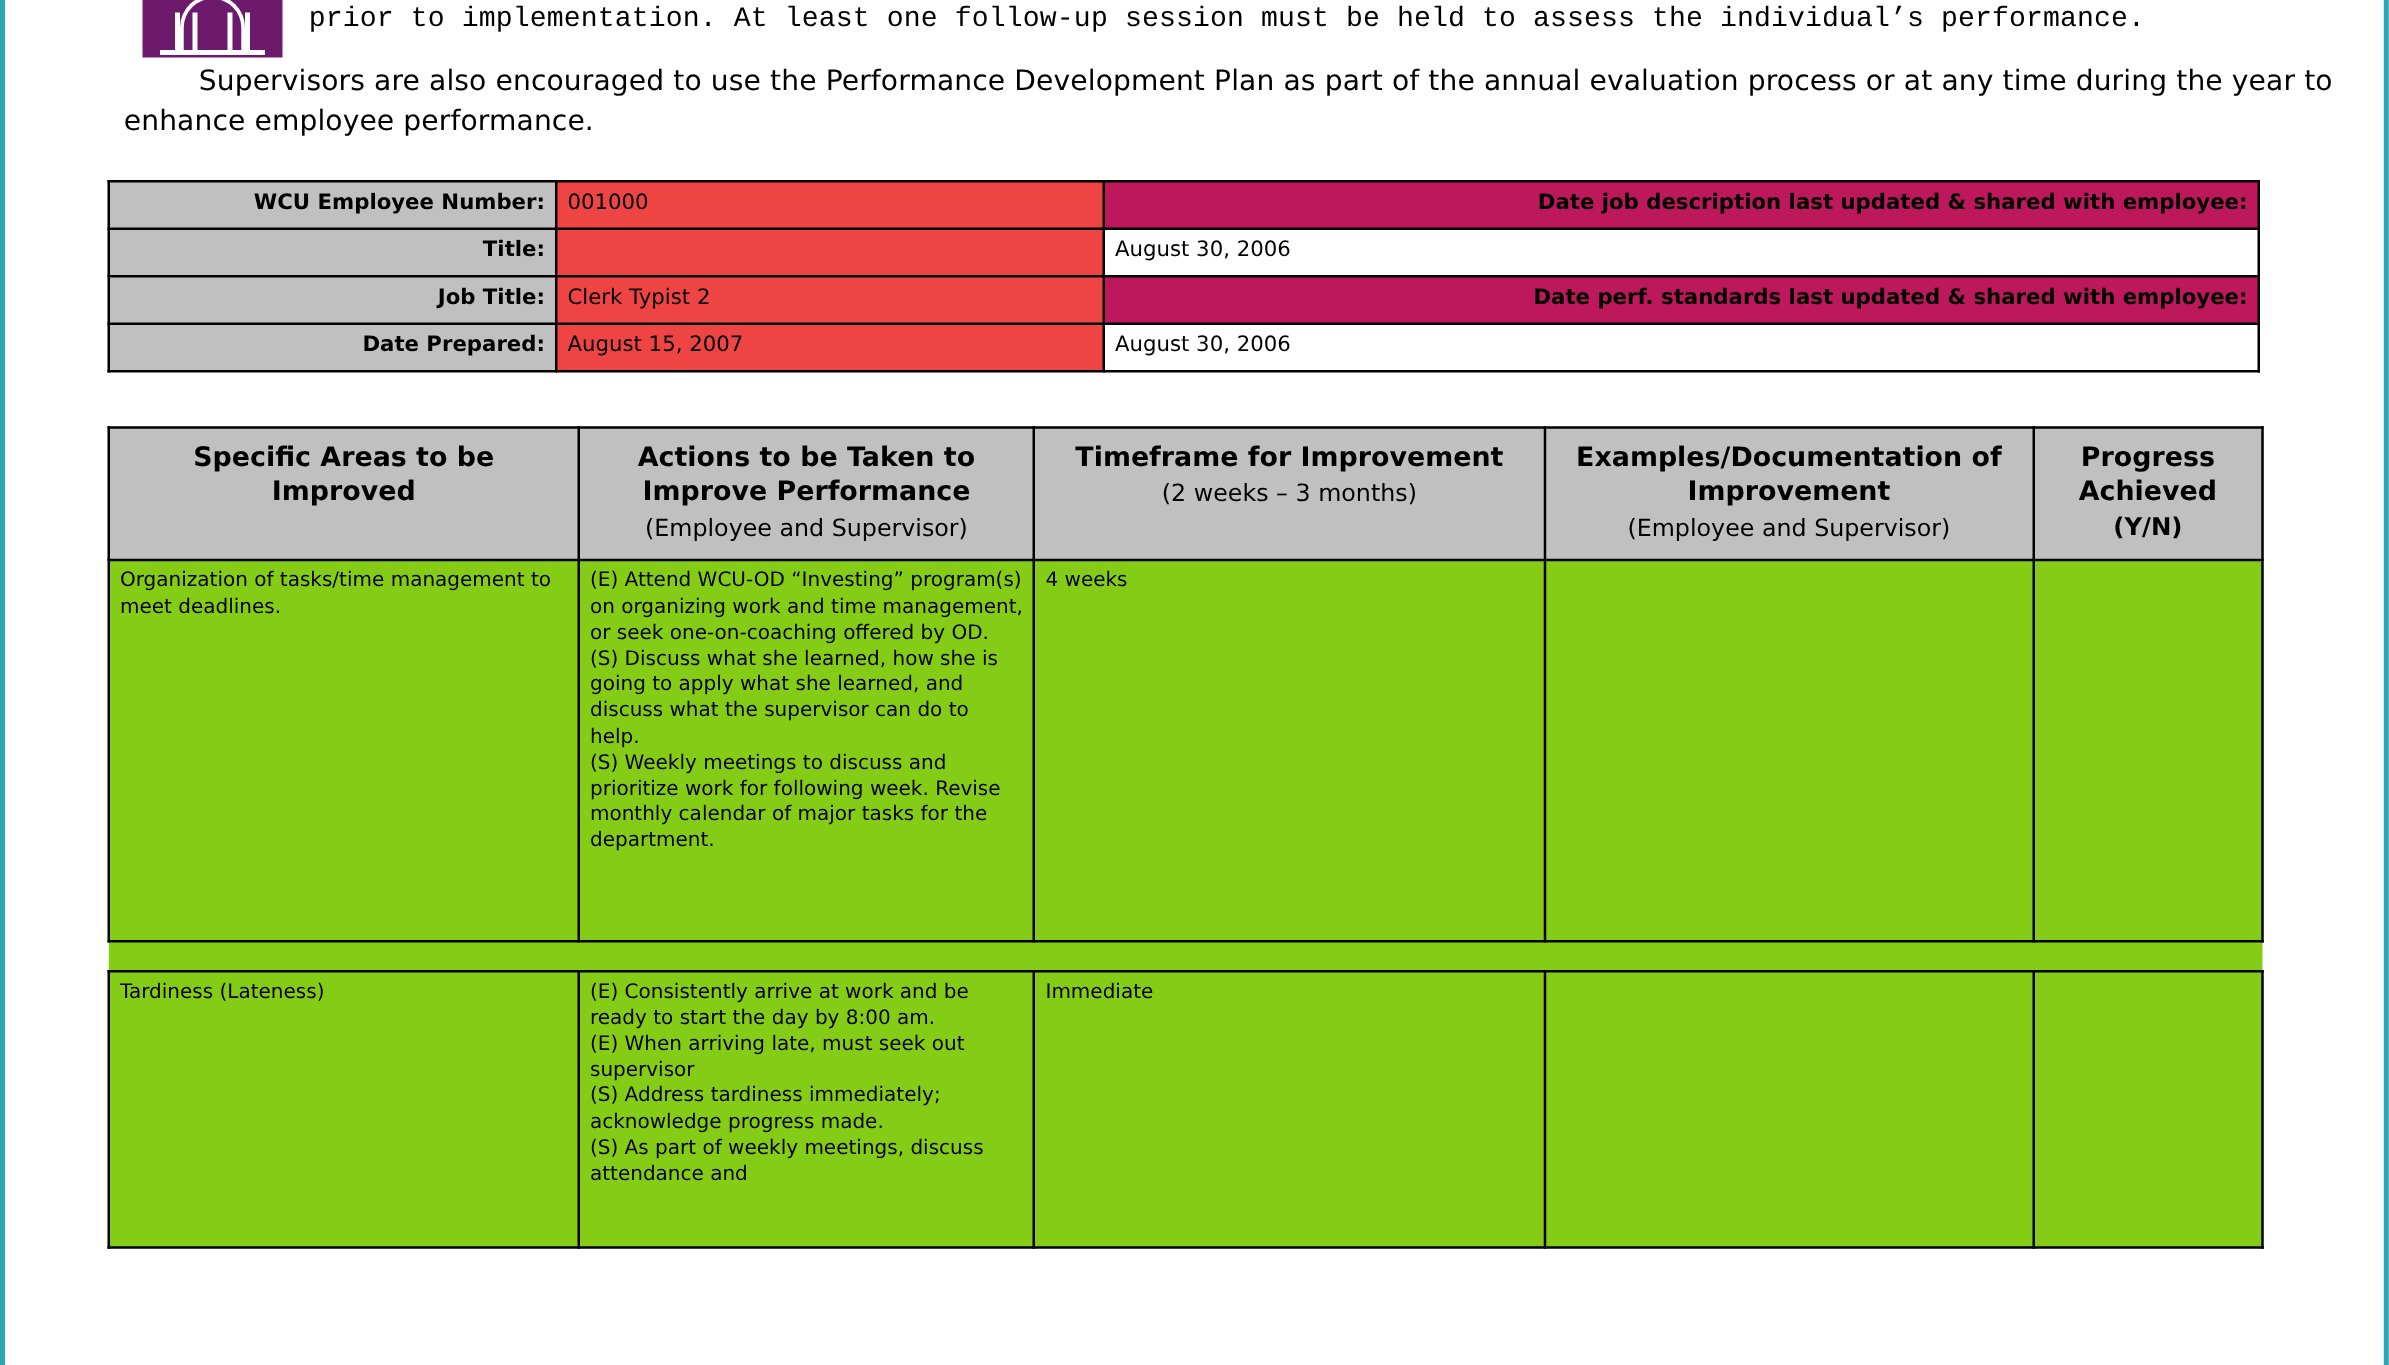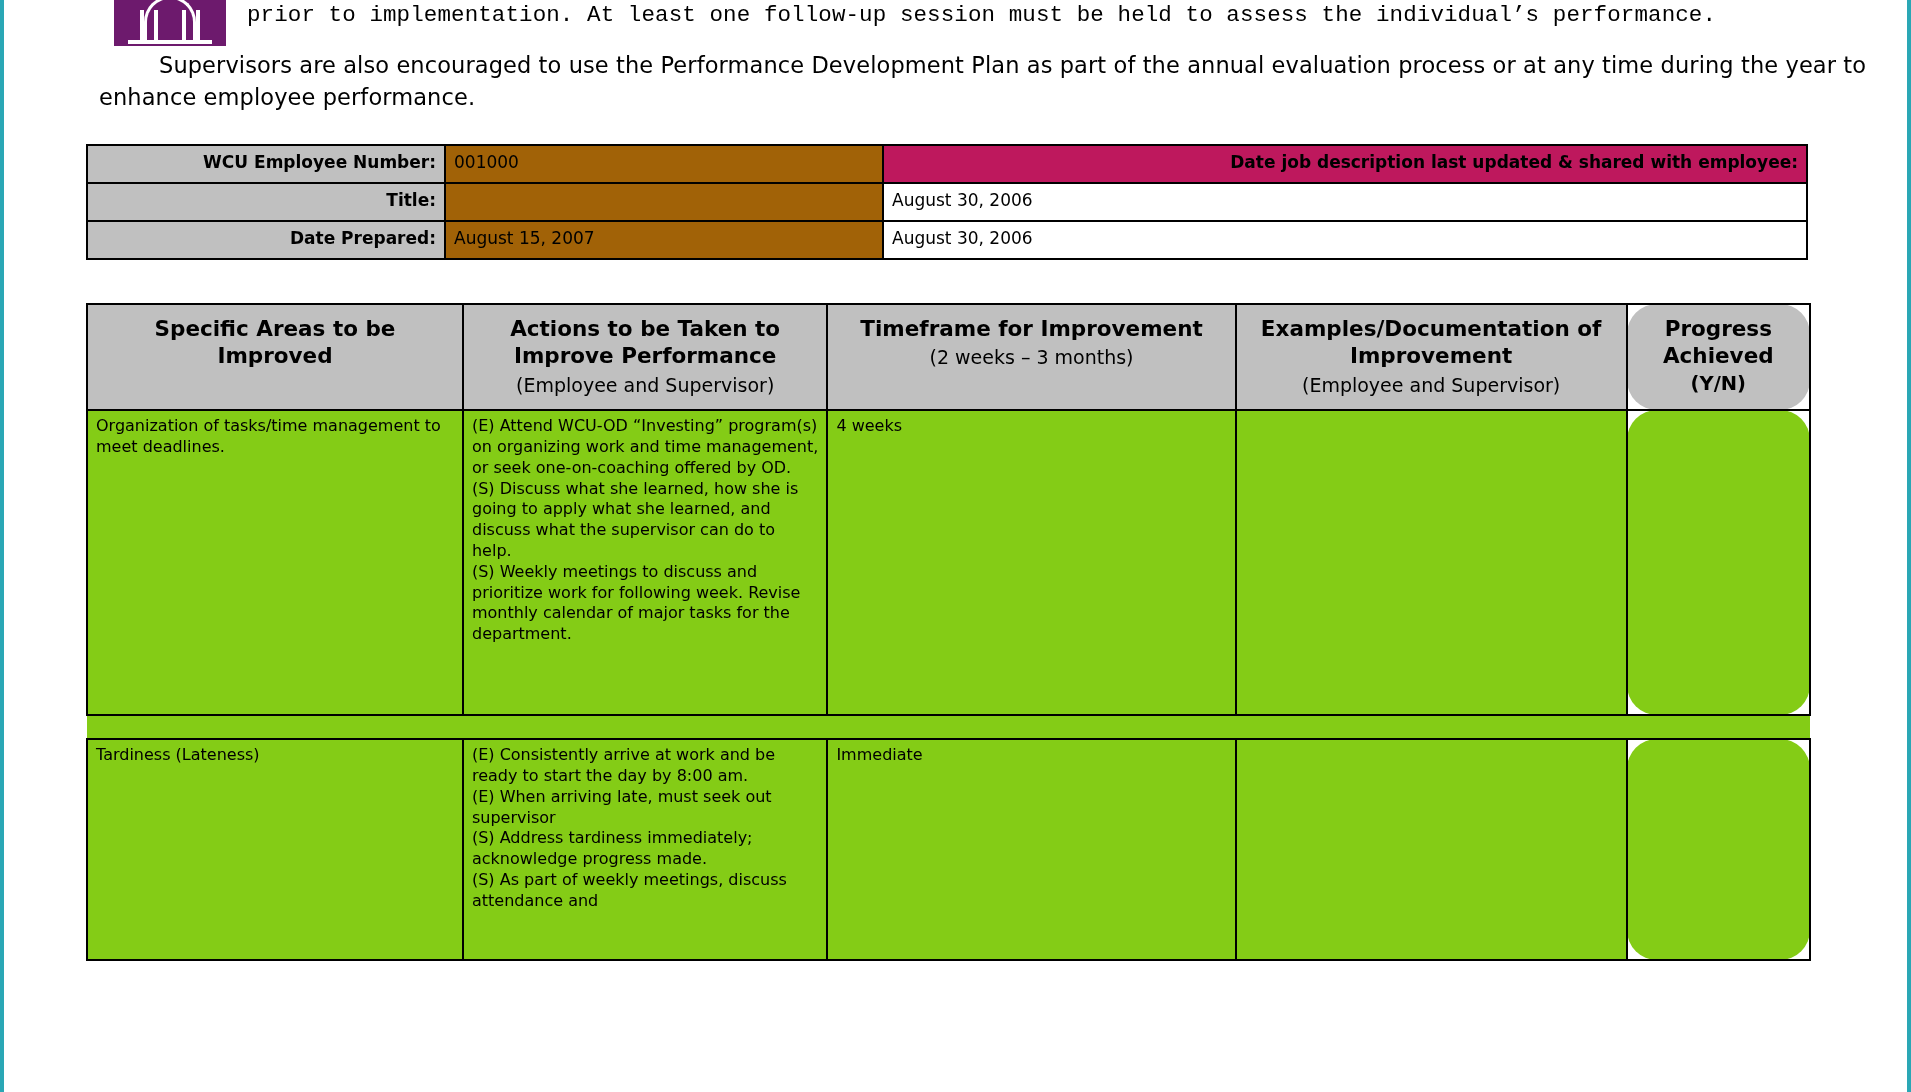--- a/index.html
+++ b/index.html
@@ -99,21 +99,21 @@
     line-height: 1.15;
   }
   .infotable td.lbl {
     background: #c0c0c0;
     text-align: right;
     font-weight: bold;
     width: 340px;
     white-space: nowrap;
   }
   .infotable td.val {
-    background: #a16207;
+    background: #ef4444;
     width: 420px;
   }
   .infotable td.rlbl {
     background: #be185d;
     font-weight: bold;
     text-align: right;
   }
   .infotable td.rval {
     background: #ffffff;
     text-align: left;
@@ -160,21 +160,21 @@
     border: none !important;
     height: 22px;
     padding: 0 !important;
     background: #ffffff;
   }
   .cell-line { display: block; }
   .c1 { width: 312px; margin-top: 20px; }
   .c2 { width: 302px; }
   .c3 { width: 340px; }
   .c4 { width: 325px; }
-  .c5 { width: 145px; border-radius: 30px; }
+  .c5 { width: 145px; }
 </style>
 </head>
 <body>
 
 <div class="page">
 
   <div class="intro">
     <div class="logo">
 
       <div class="arch"></div>
@@ -194,20 +194,25 @@
         <td class="lbl">WCU Employee Number:</td>
         <td class="val">001000</td>
         <td class="rlbl">Date job description last updated &amp; shared with employee:</td>
       </tr>
       <tr>
         <td class="lbl">Title:</td>
         <td class="val"></td>
         <td class="rval">August 30, 2006</td>
       </tr>
       <tr>
+        <td class="lbl">Job Title:</td>
+        <td class="val">Clerk Typist 2</td>
+        <td class="rlbl">Date perf. standards last updated &amp; shared with employee:</td>
+      </tr>
+      <tr>
         <td class="lbl">Date Prepared:</td>
         <td class="val">August 15, 2007</td>
         <td class="rval">August 30, 2006</td>
       </tr>
     </tbody>
   </table>
 
   <table class="maintable">
     <thead>
       <tr>

